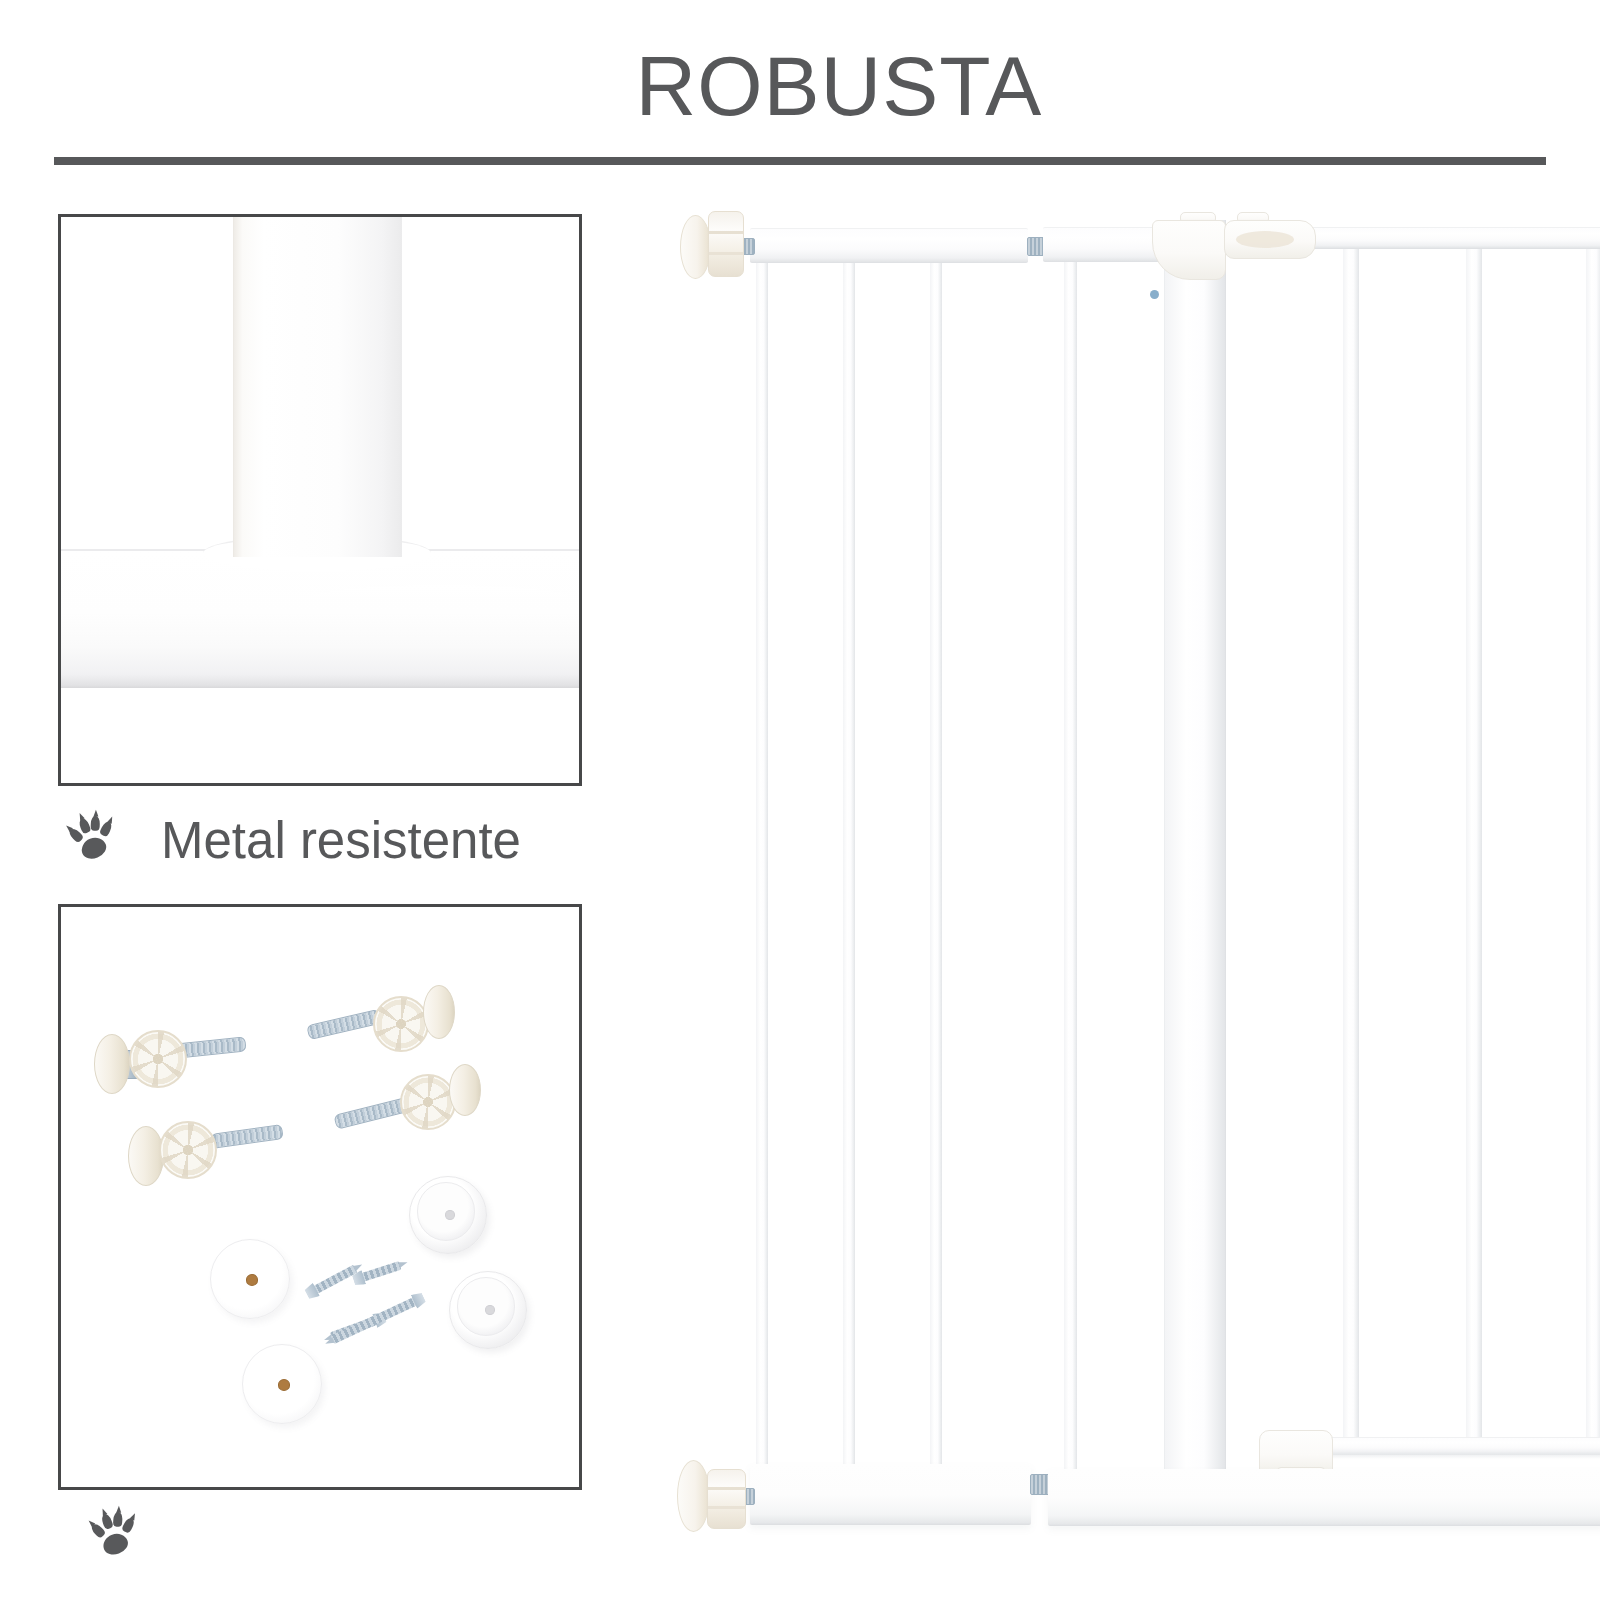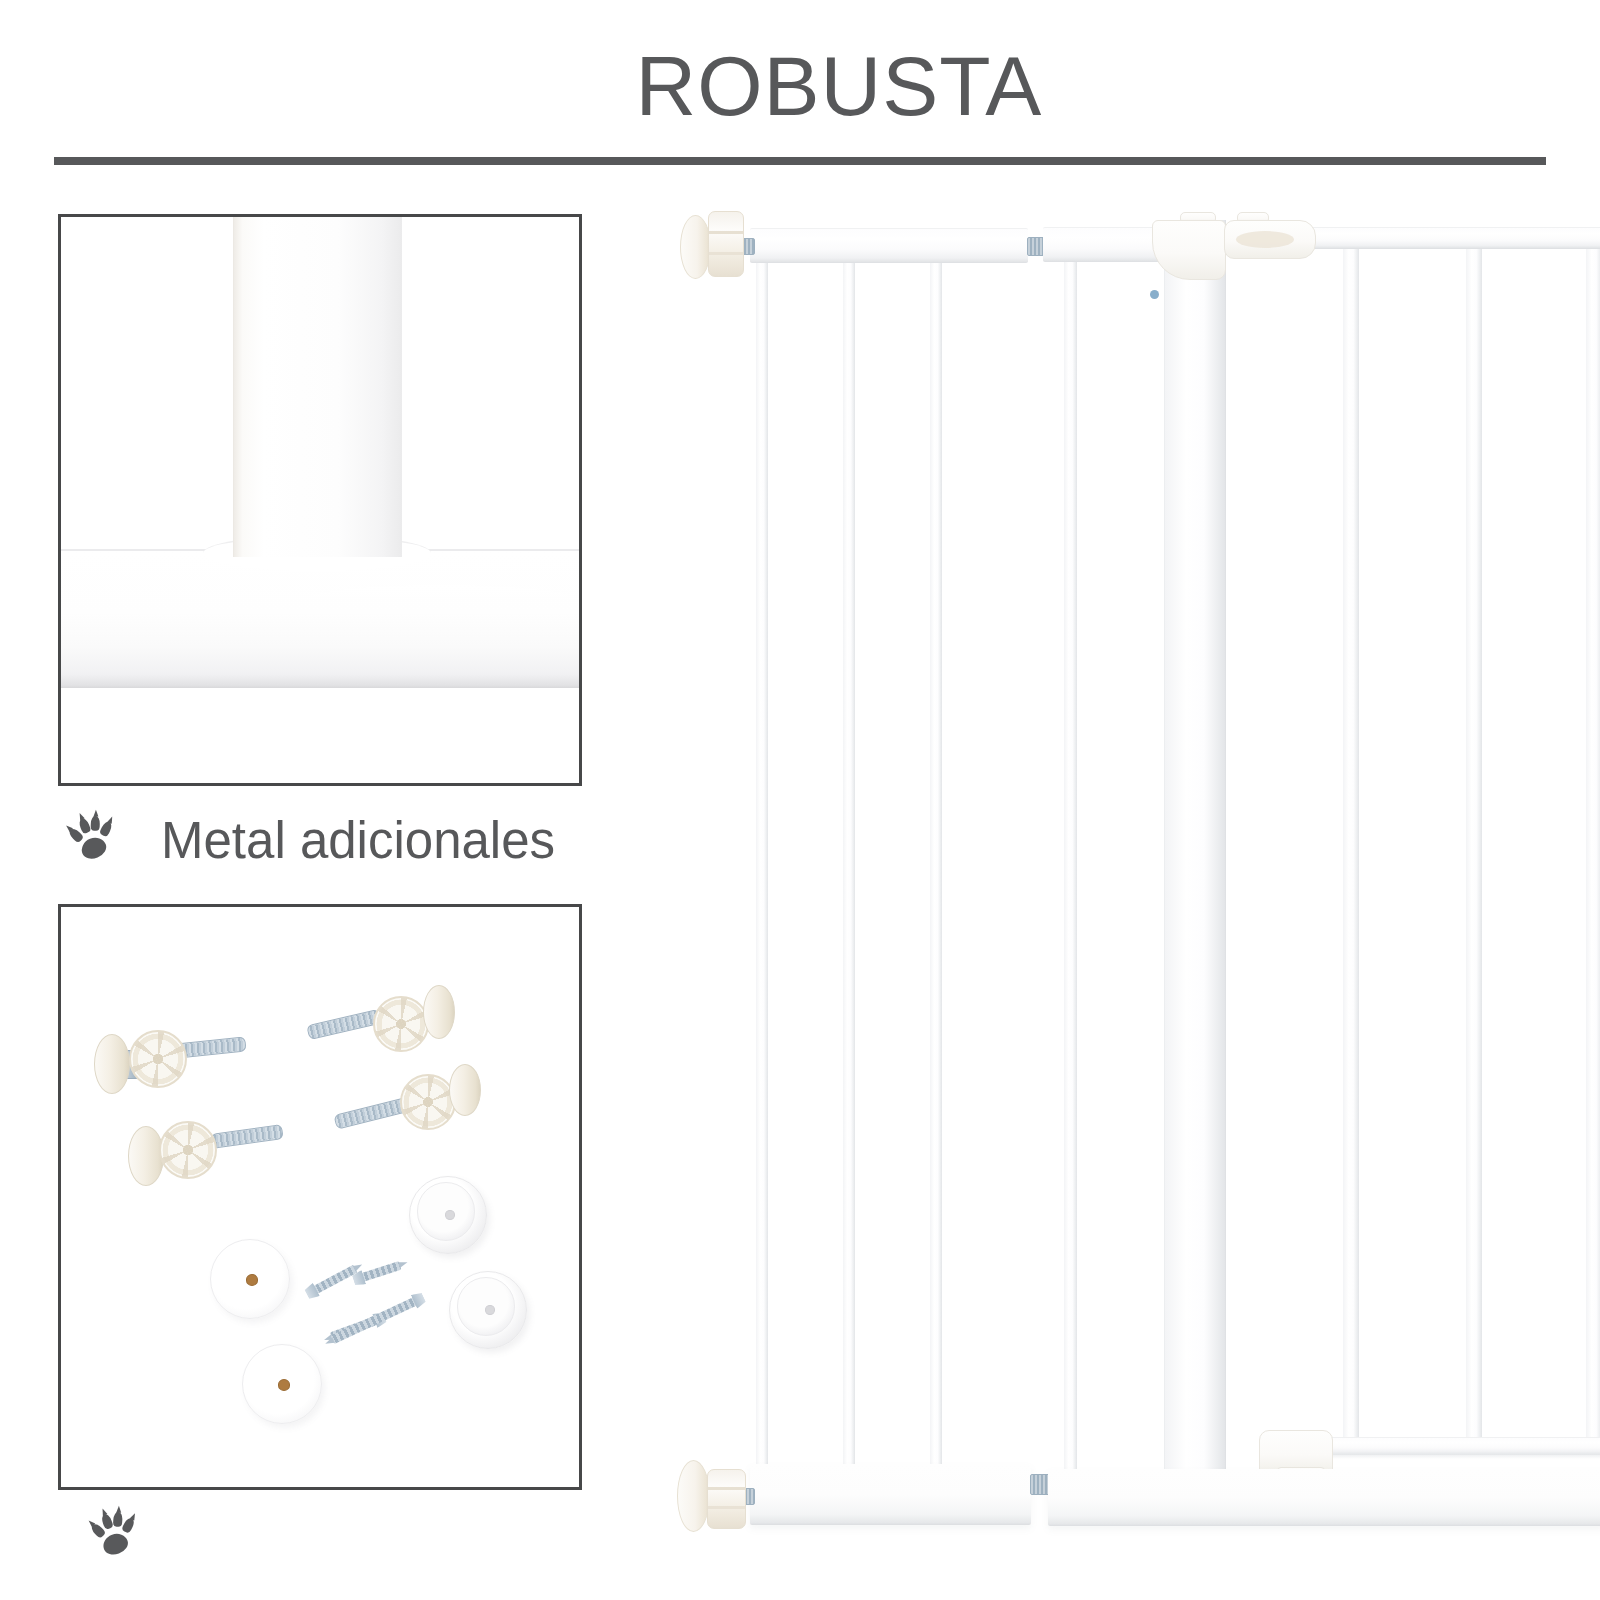--- a/index.html
+++ b/index.html
@@ -157,21 +157,21 @@
     <div class="abs joint-gloss"></div>
   </div>
 
   <div class="abs paw" style="left:66px;top:816px;transform:rotate(-8deg);">
     <div class="toe t1"></div>
       <div class="toe t2"></div>
       <div class="toe t3"></div>
       <div class="toe t4"></div>
       <div class="pad"></div>
   </div>
-  <div class="abs feature-label" style="left:155px;top:810px;">Metal adicionales</div>
+  <div class="abs feature-label" style="left:155px;top:810px;">Metal resistente</div>
 
   <div class="abs fbox" id="box-hw">
 
     <div class="abs rod" style="left:115px;top:133px;width:68px;transform:rotate(-6deg);"></div>
     <div class="abs collar" style="left:63px;top:143px;width:25px;height:27px;"></div>
     <div class="abs disc-side" style="left:33px;top:127px;width:34px;height:58px;"></div>
     <div class="abs knob-star" style="left:68px;top:123px;width:54px;height:54px;"></div>
 
     <div class="abs rod" style="left:246px;top:110px;width:72px;transform:rotate(-13deg);"></div>
     <div class="abs knob-star" style="left:312px;top:89px;width:52px;height:52px;"></div>

